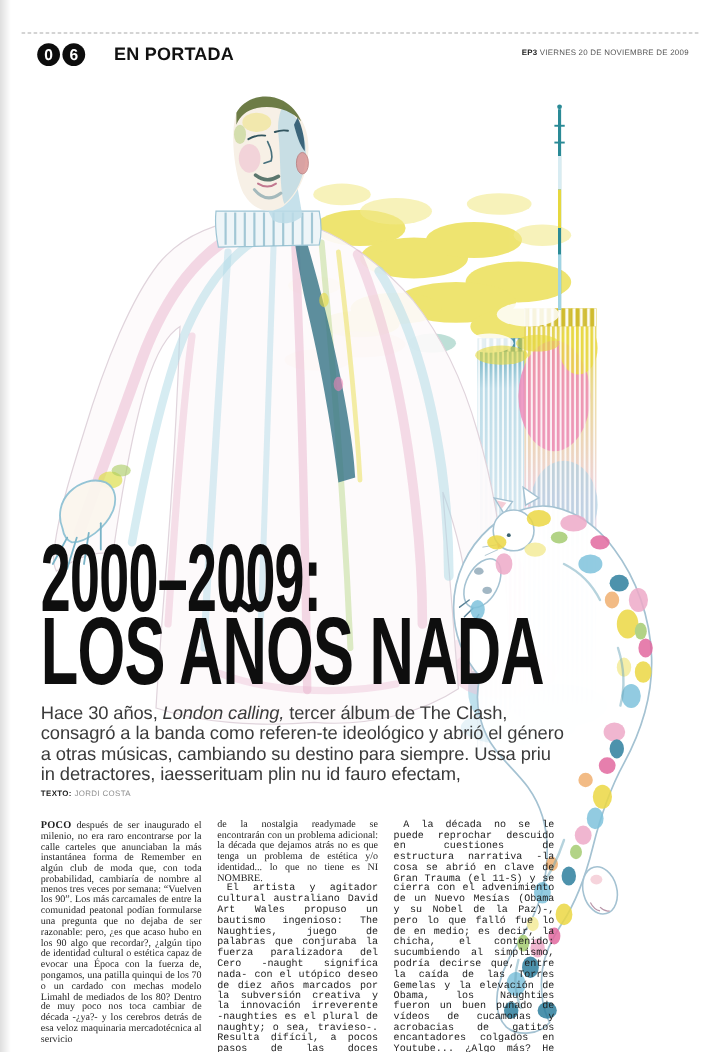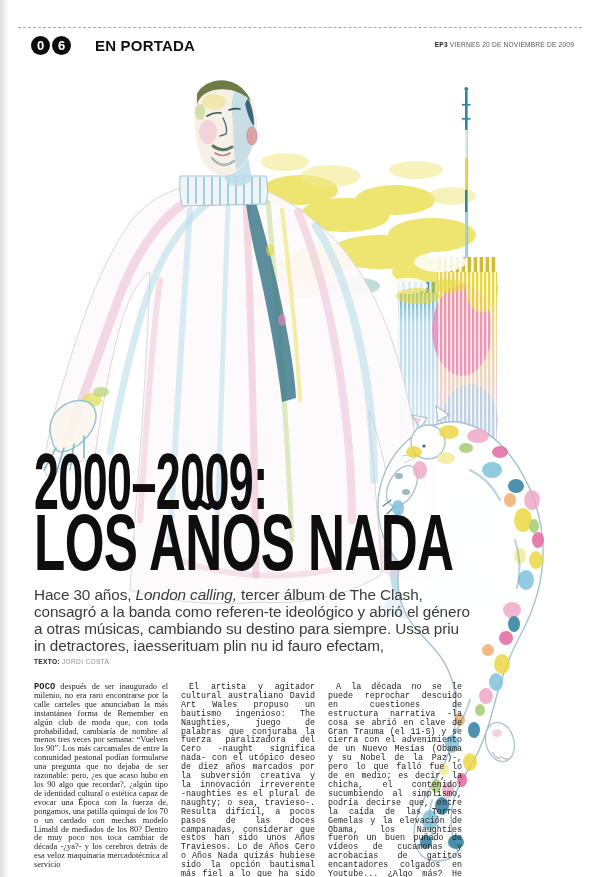--- a/index.html
+++ b/index.html
@@ -40,21 +40,21 @@
     letter-spacing:.3px;}
   .byline .lbl{font-weight:bold;color:#222;}
   .byline .auth{color:#8d8d8d;}
   
   .cols{position:absolute;left:34px;top:683px;width:428px;display:flex;
     gap:13px;z-index:5;}
   .col{flex:1;font-family:"Liberation Serif",serif;font-size:8.4px;
     line-height:8.9px;text-align:justify;color:#1d1d1d;}
   .col p{margin:0;}
   .col p.indent{text-indent:8px;font-family:Liberation Mono, monospace;}
-  .lead-in{font-family:Liberation Mono, monospace;font-weight:bold;
+  .lead-in{font-family:Liberation Serif, serif;font-weight:bold;
     font-size:8.6px;letter-spacing:.2px;}
 </style>
 </head>
 <body>
 
 <div class="page">
   <div class="edge-shadow"></div>
   <div class="top-rule"></div>
 
   <div class="hdr">
@@ -330,19 +330,20 @@
 
   <p class="standfirst"><span>Hace 30 años, </span><i>London calling,</i><span> tercer álbum de The Clash, consagró a la banda como referen-te ideológico y abrió el género a otras músicas, cambiando su destino para siempre. Ussa priu in detractores, iaesserituam plin nu id fauro efectam,</span></p>
 
   <div class="byline"><span class="lbl">TEXTO:</span><span class="auth"> JORDI COSTA</span></div>
 
   <div class="cols">
     <div class="col">
       <p><span class="lead-in">POCO</span><span> después de ser inaugurado el milenio, no era raro encontrarse por la calle carteles que anunciaban la más instantánea forma de Remember en algún club de moda que, con toda probabilidad, cambiaría de nombre al menos tres veces por semana: “Vuelven los 90”. Los más carcamales de entre la comunidad peatonal podían formularse una pregunta que no dejaba de ser razonable: pero, ¿es que acaso hubo en los 90 algo que recordar?, ¿algún tipo de identidad cultural o estética capaz de evocar una Época con la fuerza de, pongamos, una patilla quinqui de los 70 o un cardado con mechas modelo Limahl de mediados de los 80? Dentro de muy poco nos toca cambiar de década -¿ya?- y los cerebros detrás de esa veloz maquinaria mercadotécnica al servicio</span></p>
     </div>
     <div class="col">
+      <p>de la nostalgia readymade se encontrarán con un problema adicional: la década que dejamos atrás no es que tenga un problema de estética y/o identidad... lo que no tiene es NI NOMBRE.</p>
       <p class="indent">El artista y agitador cultural australiano David Art Wales propuso un bautismo ingenioso: The Naughties, juego de palabras que conjuraba la fuerza paralizadora del Cero -naught significa nada- con el utópico deseo de diez años marcados por la subversión creativa y la innovación irreverente -naughties es el plural de naughty; o sea, travieso-. Resulta difícil, a pocos pasos de las doces campanadas, considerar que estos han sido unos Años Traviesos. Lo de Años Cero o Años Nada quizás hubiese sido la opción bautismal más fiel a lo que ha sido esta realidad.</p>
     </div>
     <div class="col">
       <p class="indent">A la década no se le puede reprochar descuido en cuestiones de estructura narrativa -la cosa se abrió en clave de Gran Trauma (el 11-S) y se cierra con el advenimiento de un Nuevo Mesías (Obama y su Nobel de la Paz)-, pero lo que falló fue lo de en medio; es decir, la chicha, el contenido: sucumbiendo al simplismo, podría decirse que, entre la caída de las Torres Gemelas y la elevación de Obama, los Naughties fueron un buen puñado de vídeos de cucamonas y acrobacias de gatitos encantadores colgados en Youtube... ¿Algo más? He aquí un decálogo, sin pretensión exhaustiva, para orientarse en el desierto (o no) que dejamos atrás. Una chuleta para hacer memoria cuando Vuelvan los... Años Nada.</p>
     </div>
   </div>
 </div>
 
 </body></html>

